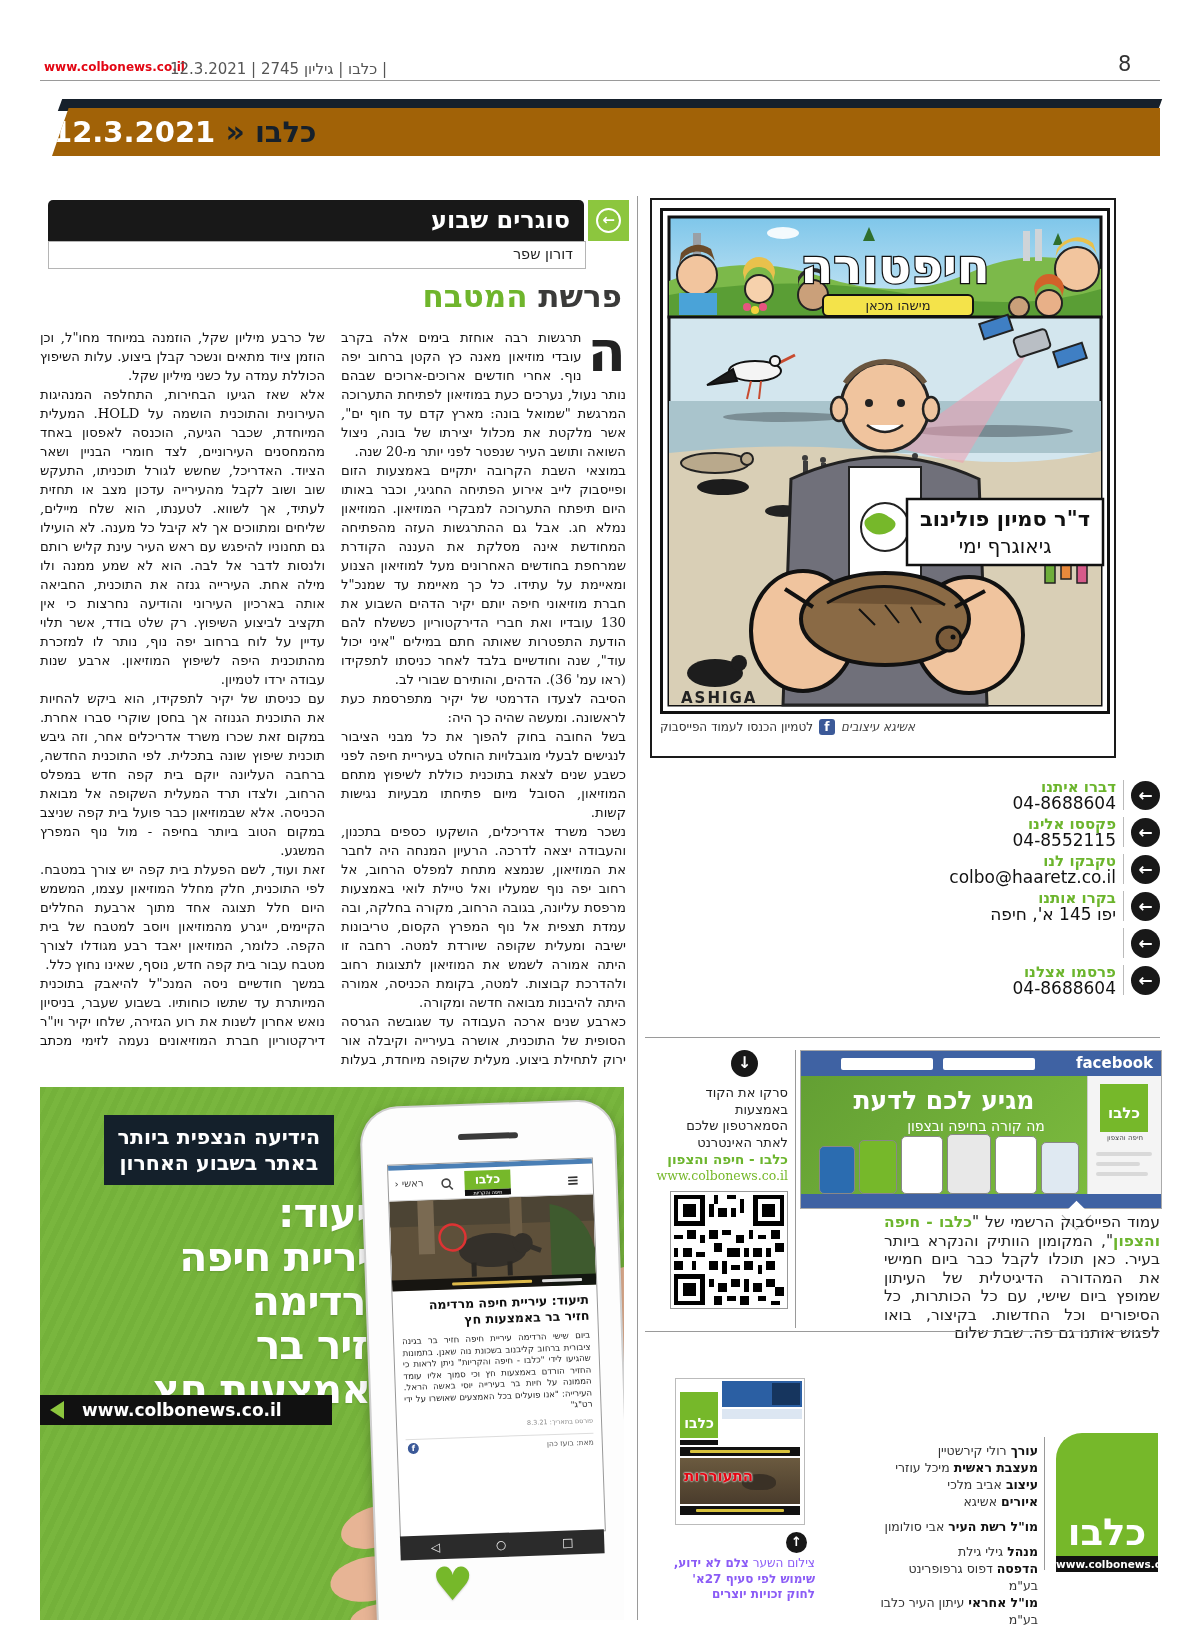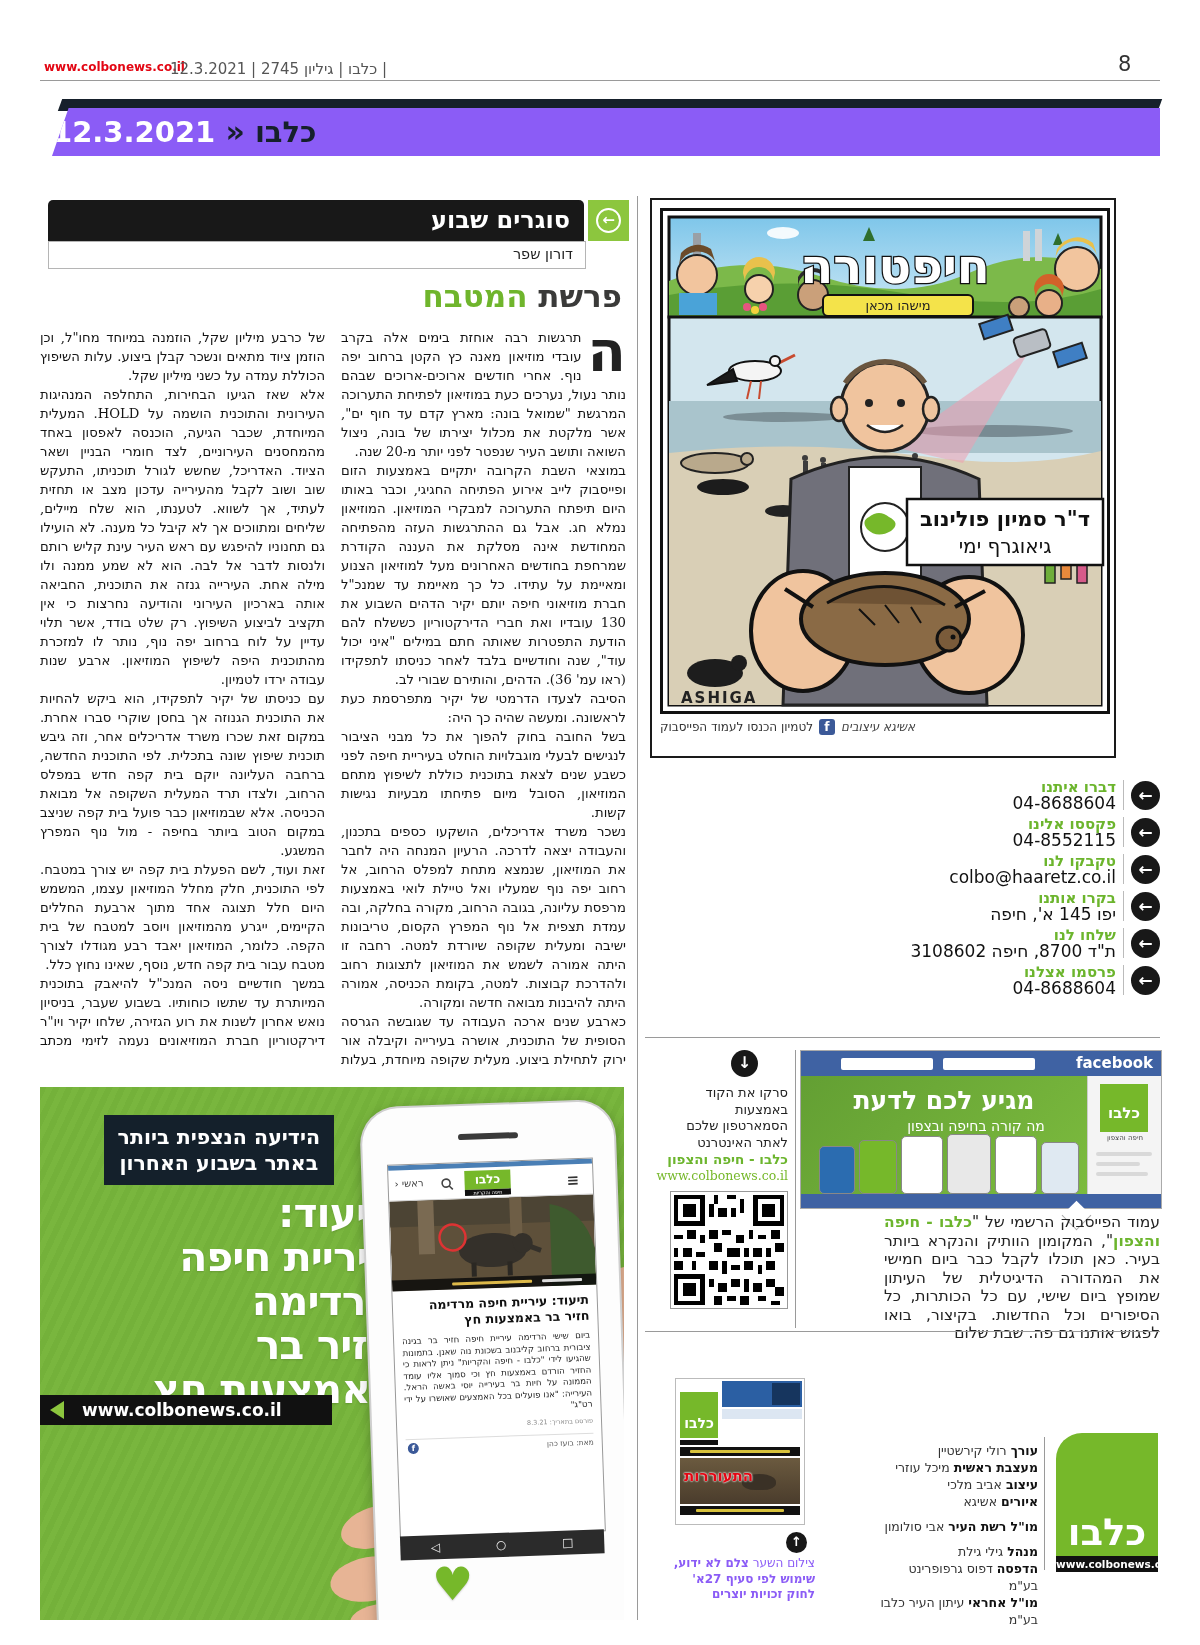--- a/index.html
+++ b/index.html
@@ -6,21 +6,21 @@
   .page{position:relative;width:1200px;height:1645px;background:#fff;overflow:hidden;
         font-family:"DejaVu Sans","Liberation Sans",sans-serif;color:#1a1a1a;}
   .abs{position:absolute;}
   .rtl{direction:rtl;unicode-bidi:isolate;}
   
   .hdr-url{left:44px;top:60px;font-size:12px;font-weight:bold;color:#e30613;}
   .hdr-meta{left:170px;top:60px;font-size:15px;color:#555;}
   .hdr-page{left:1118px;top:52px;font-size:21px;color:#333;}
   .hdr-rule{left:40px;top:80px;width:1120px;height:1px;background:#9a9a9a;}
   .banner-dark{left:60px;top:99px;width:1100px;height:12px;background:#16202b;transform:skewX(-20deg);}
-  .banner-green{left:52px;top:108px;width:1108px;height:48px;background:#8b5cf6;
+  .banner-green{left:52px;top:108px;width:1108px;height:48px;background:#a16207;
       clip-path:polygon(1.5% 0,100% 0,100% 100%,0 100%);}
   .banner-text{left:0;top:6px;right:18px;text-align:left;font-weight:bold;font-size:29px;}
   .banner-brand{color:#16202b;} .banner-chev{color:#16202b;font-size:30px;} .banner-date{color:#fff;}
   
   .kicker-bar{left:48px;top:200px;width:536px;height:55px;background:#181818;border-radius:5px 5px 0 0;}
   .kicker-txt{right:14px;top:6px;color:#fff;font-weight:bold;font-size:24px;}
   .kicker-icon{left:588px;top:200px;width:41px;height:41px;background:#8cc63e;}
   .kicker-circ{left:8px;top:8px;width:21px;height:21px;border:2.5px solid #fff;border-radius:50%;
       color:#fff;font-size:15px;line-height:20px;text-align:center;font-weight:bold;}
   .byline-bar{left:48px;top:241px;width:536px;height:26px;border:1px solid #b5b5b5;background:#fff;}
@@ -336,24 +336,20 @@
       <div class="contact-ico">←</div>
         <div class="contact-sep"></div>
       <div class="contact-txt">
           <div class="contact-label">בקרו אותנו</div>
         <div class="contact-value">יפו 145 א', חיפה</div>
         </div>
     </div>
     <div class="contact-row">
       <div class="contact-ico">←</div>
         <div class="contact-sep"></div>
-      <div class="contact-txt">
-          <div class="contact-label">שלחו לנו</div>
-        <div class="contact-value">ת"ד 8700, חיפה 3108602</div>
-        </div>
     </div>
     <div class="contact-row">
       <div class="contact-ico">←</div>
         <div class="contact-sep"></div>
       <div class="contact-txt">
           <div class="contact-label">פרסמו אצלנו</div>
         <div class="contact-value">04-8688604</div>
         </div>
     </div>
   </div>

